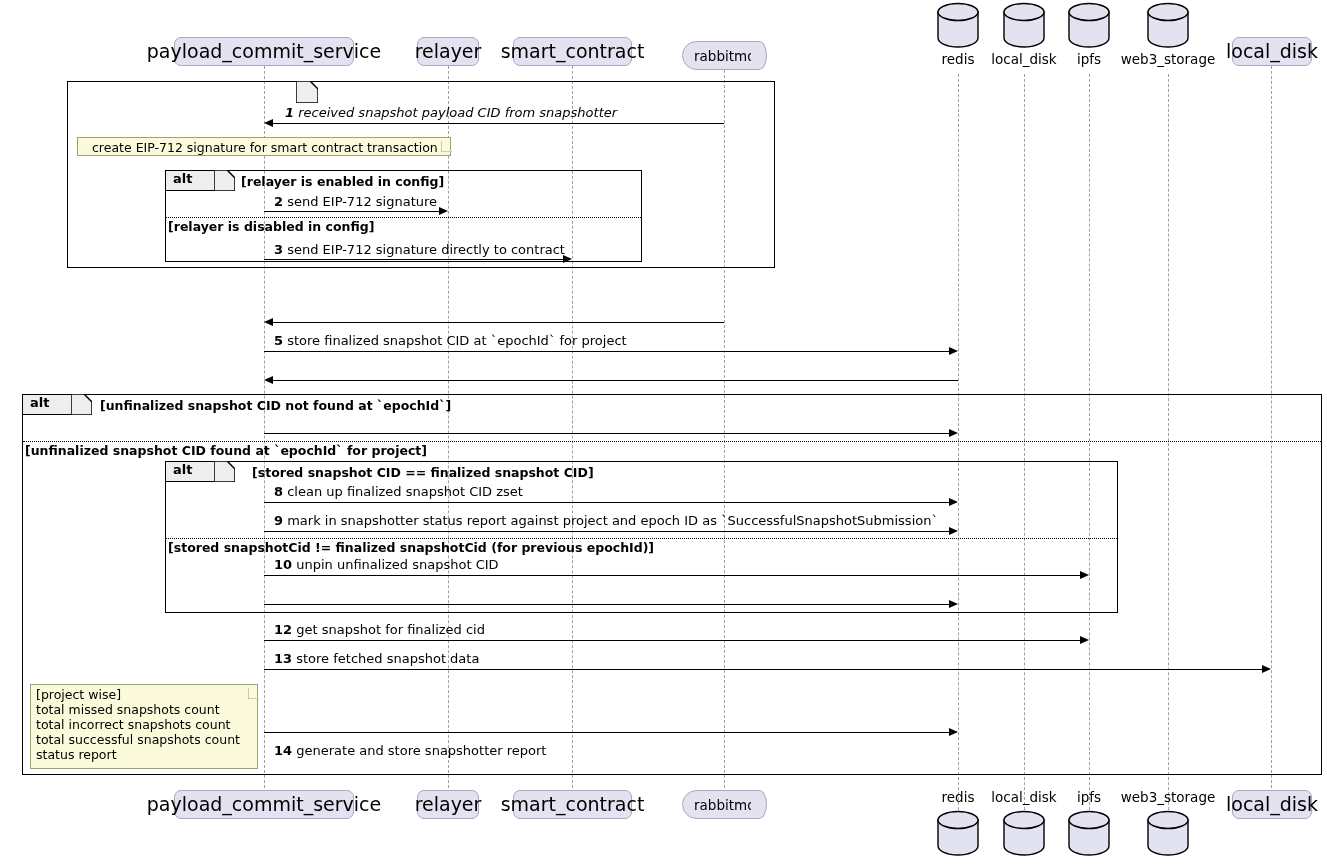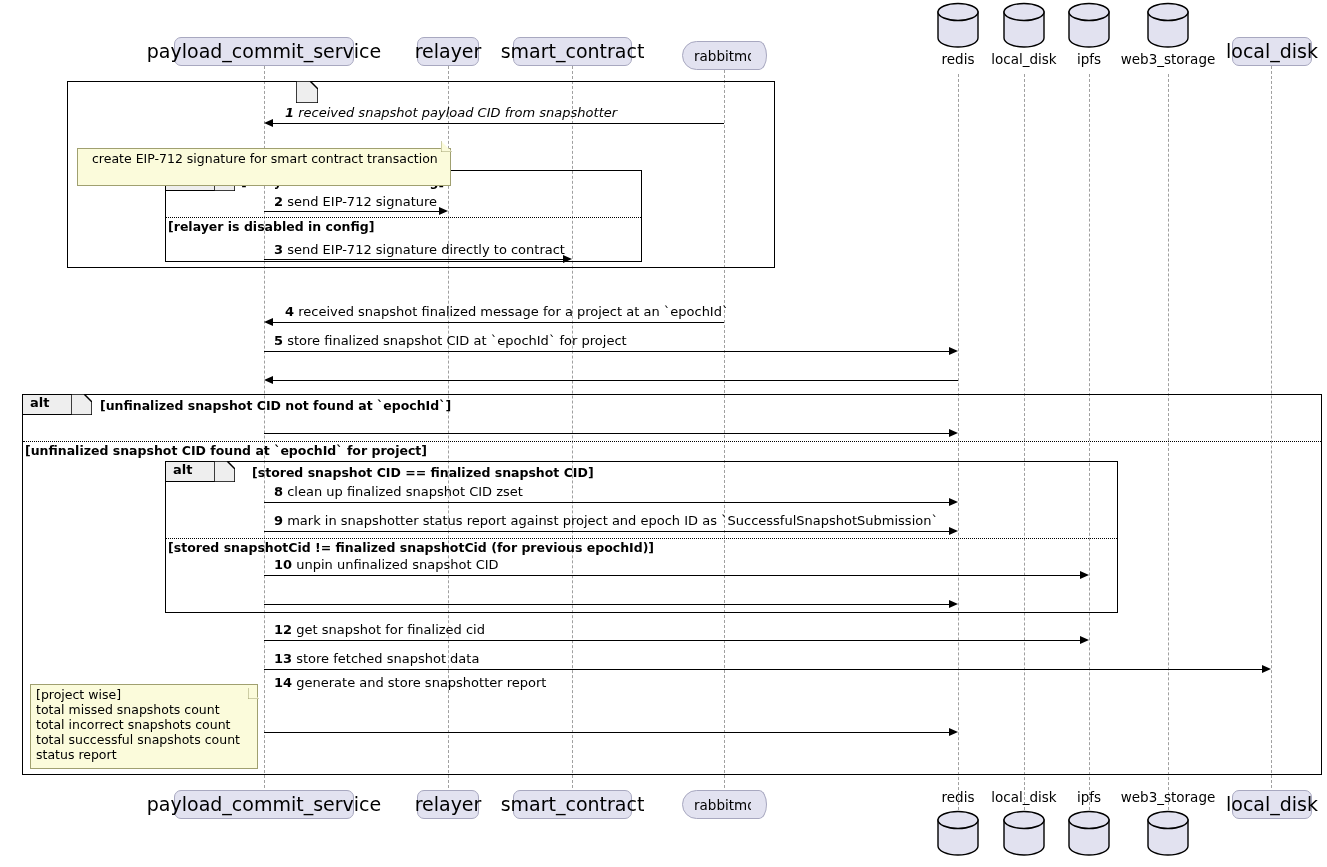--- a/index.html
+++ b/index.html
@@ -219,21 +219,21 @@
       </svg>
   </div>
 
   <div class="msg-line" style="left:268px; top:123px; width:456px;"></div>
   <div class="arrow-l" style="left:264px; top:118.5px;"></div>
   <div class="msg-label" style="left:285px; top:106px;font-style:italic;">
     <span class="msg-num">1</span>
     <span>received snapshot payload CID from snapshotter</span>
   </div>
 
-  <div class="note" style="left:77px; top:148px; width:374px; height:38px;padding-left:14px;"><span>create EIP-712 signature for smart contract transaction</span></div>
+  <div class="note" style="left:77px; top:137px; width:374px; height:19px;padding-left:14px;"><span>create EIP-712 signature for smart contract transaction</span></div>
   <div style="position:absolute; left:441px; top:137px; width:11px; height:11px; z-index:9;">
     <svg width="11" height="11" viewBox="0 0 11 11">
         <path d="M0,0 L11,11 L0,11 Z" fill="#FBFBDB" stroke="none"></path>
         <path d="M0,0 L0,11 L11,11" fill="none" stroke="#A0A070" stroke-width="1"></path>
       </svg>
   </div>
 
   <div class="frame" style="left:165px; top:170px; width:477px; height:92px;"></div>
   <div class="frame-tab" style="left:165px; top:170px; width:50px; height:21px;">
     <span>alt</span>
@@ -257,24 +257,20 @@
 
   <div class="msg-line" style="left:264px; top:259px; width:304px;"></div>
   <div class="arrow-r" style="left:563px; top:254.5px;"></div>
   <div class="msg-label" style="left:274px; top:243px;">
     <span class="msg-num">3</span>
     <span>send EIP-712 signature directly to contract</span>
   </div>
 
   <div class="msg-line" style="left:268px; top:322px; width:456px;"></div>
   <div class="arrow-l" style="left:264px; top:317.5px;"></div>
-  <div class="msg-label" style="left:285px; top:305px;">
-    <span class="msg-num">4</span>
-    <span>received snapshot finalized message for a project at an `epochId`</span>
-  </div>
 
   <div class="msg-line" style="left:264px; top:351px; width:690px;"></div>
   <div class="arrow-r" style="left:949px; top:346.5px;"></div>
   <div class="msg-label" style="left:274px; top:334px;">
     <span class="msg-num">5</span>
     <span>store finalized snapshot CID at `epochId` for project</span>
   </div>
 
   <div class="msg-line" style="left:268px; top:380px; width:690px;"></div>
   <div class="arrow-l" style="left:264px; top:375.5px;"></div>
@@ -355,21 +351,21 @@
 status report</span></div>
   <div style="position:absolute; left:248px; top:684px; width:11px; height:11px; z-index:9;">
     <svg width="11" height="11" viewBox="0 0 11 11">
         <path d="M0,0 L11,11 L0,11 Z" fill="#FBFBDB" stroke="none"></path>
         <path d="M0,0 L0,11 L11,11" fill="none" stroke="#A0A070" stroke-width="1"></path>
       </svg>
   </div>
 
   <div class="msg-line" style="left:264px; top:732px; width:690px;"></div>
   <div class="arrow-r" style="left:949px; top:727.5px;"></div>
-  <div class="msg-label" style="left:274px; top:676px;">
+  <div class="msg-label" style="left:274px; top:744px;">
     <span class="msg-num">14</span>
     <span>generate and store snapshotter report</span>
   </div>
 
   <div class="participant" style="left:174px; top:790px; width:180px; height:29px;">
     <span>payload_commit_service</span>
   </div>
 
   <div class="participant" style="left:417px; top:790px; width:62px; height:29px;">
     <span>relayer</span>

